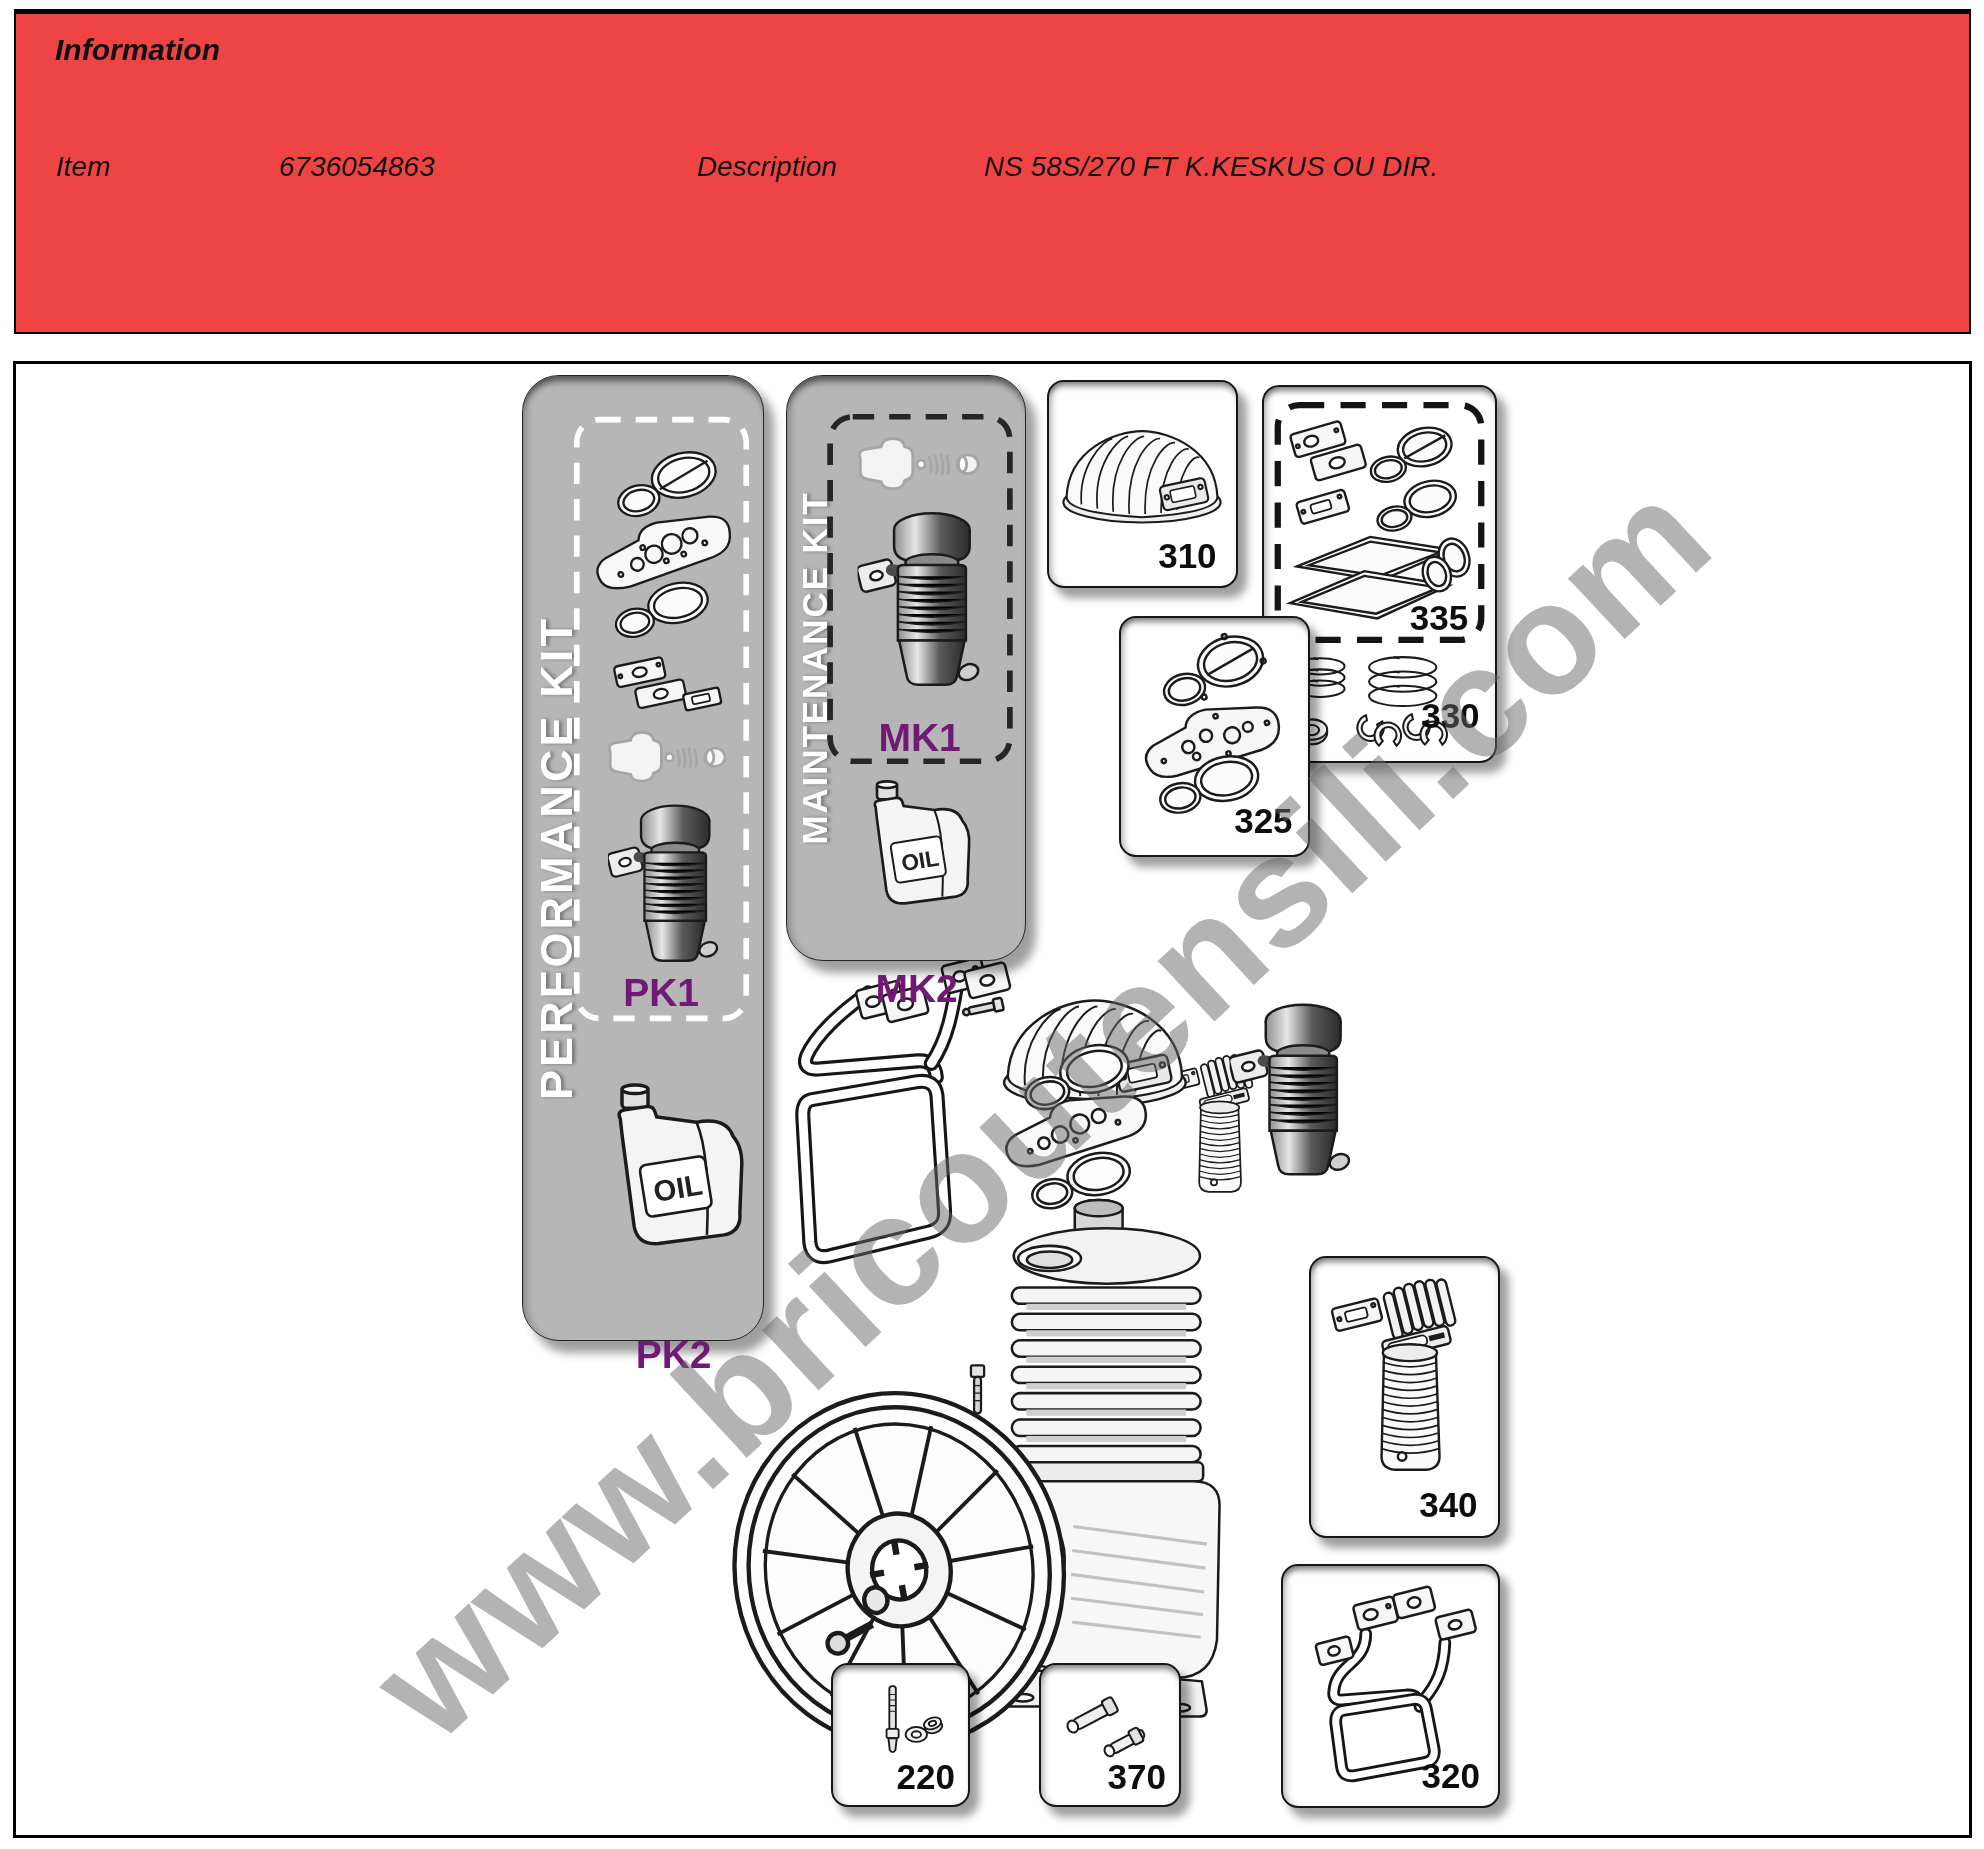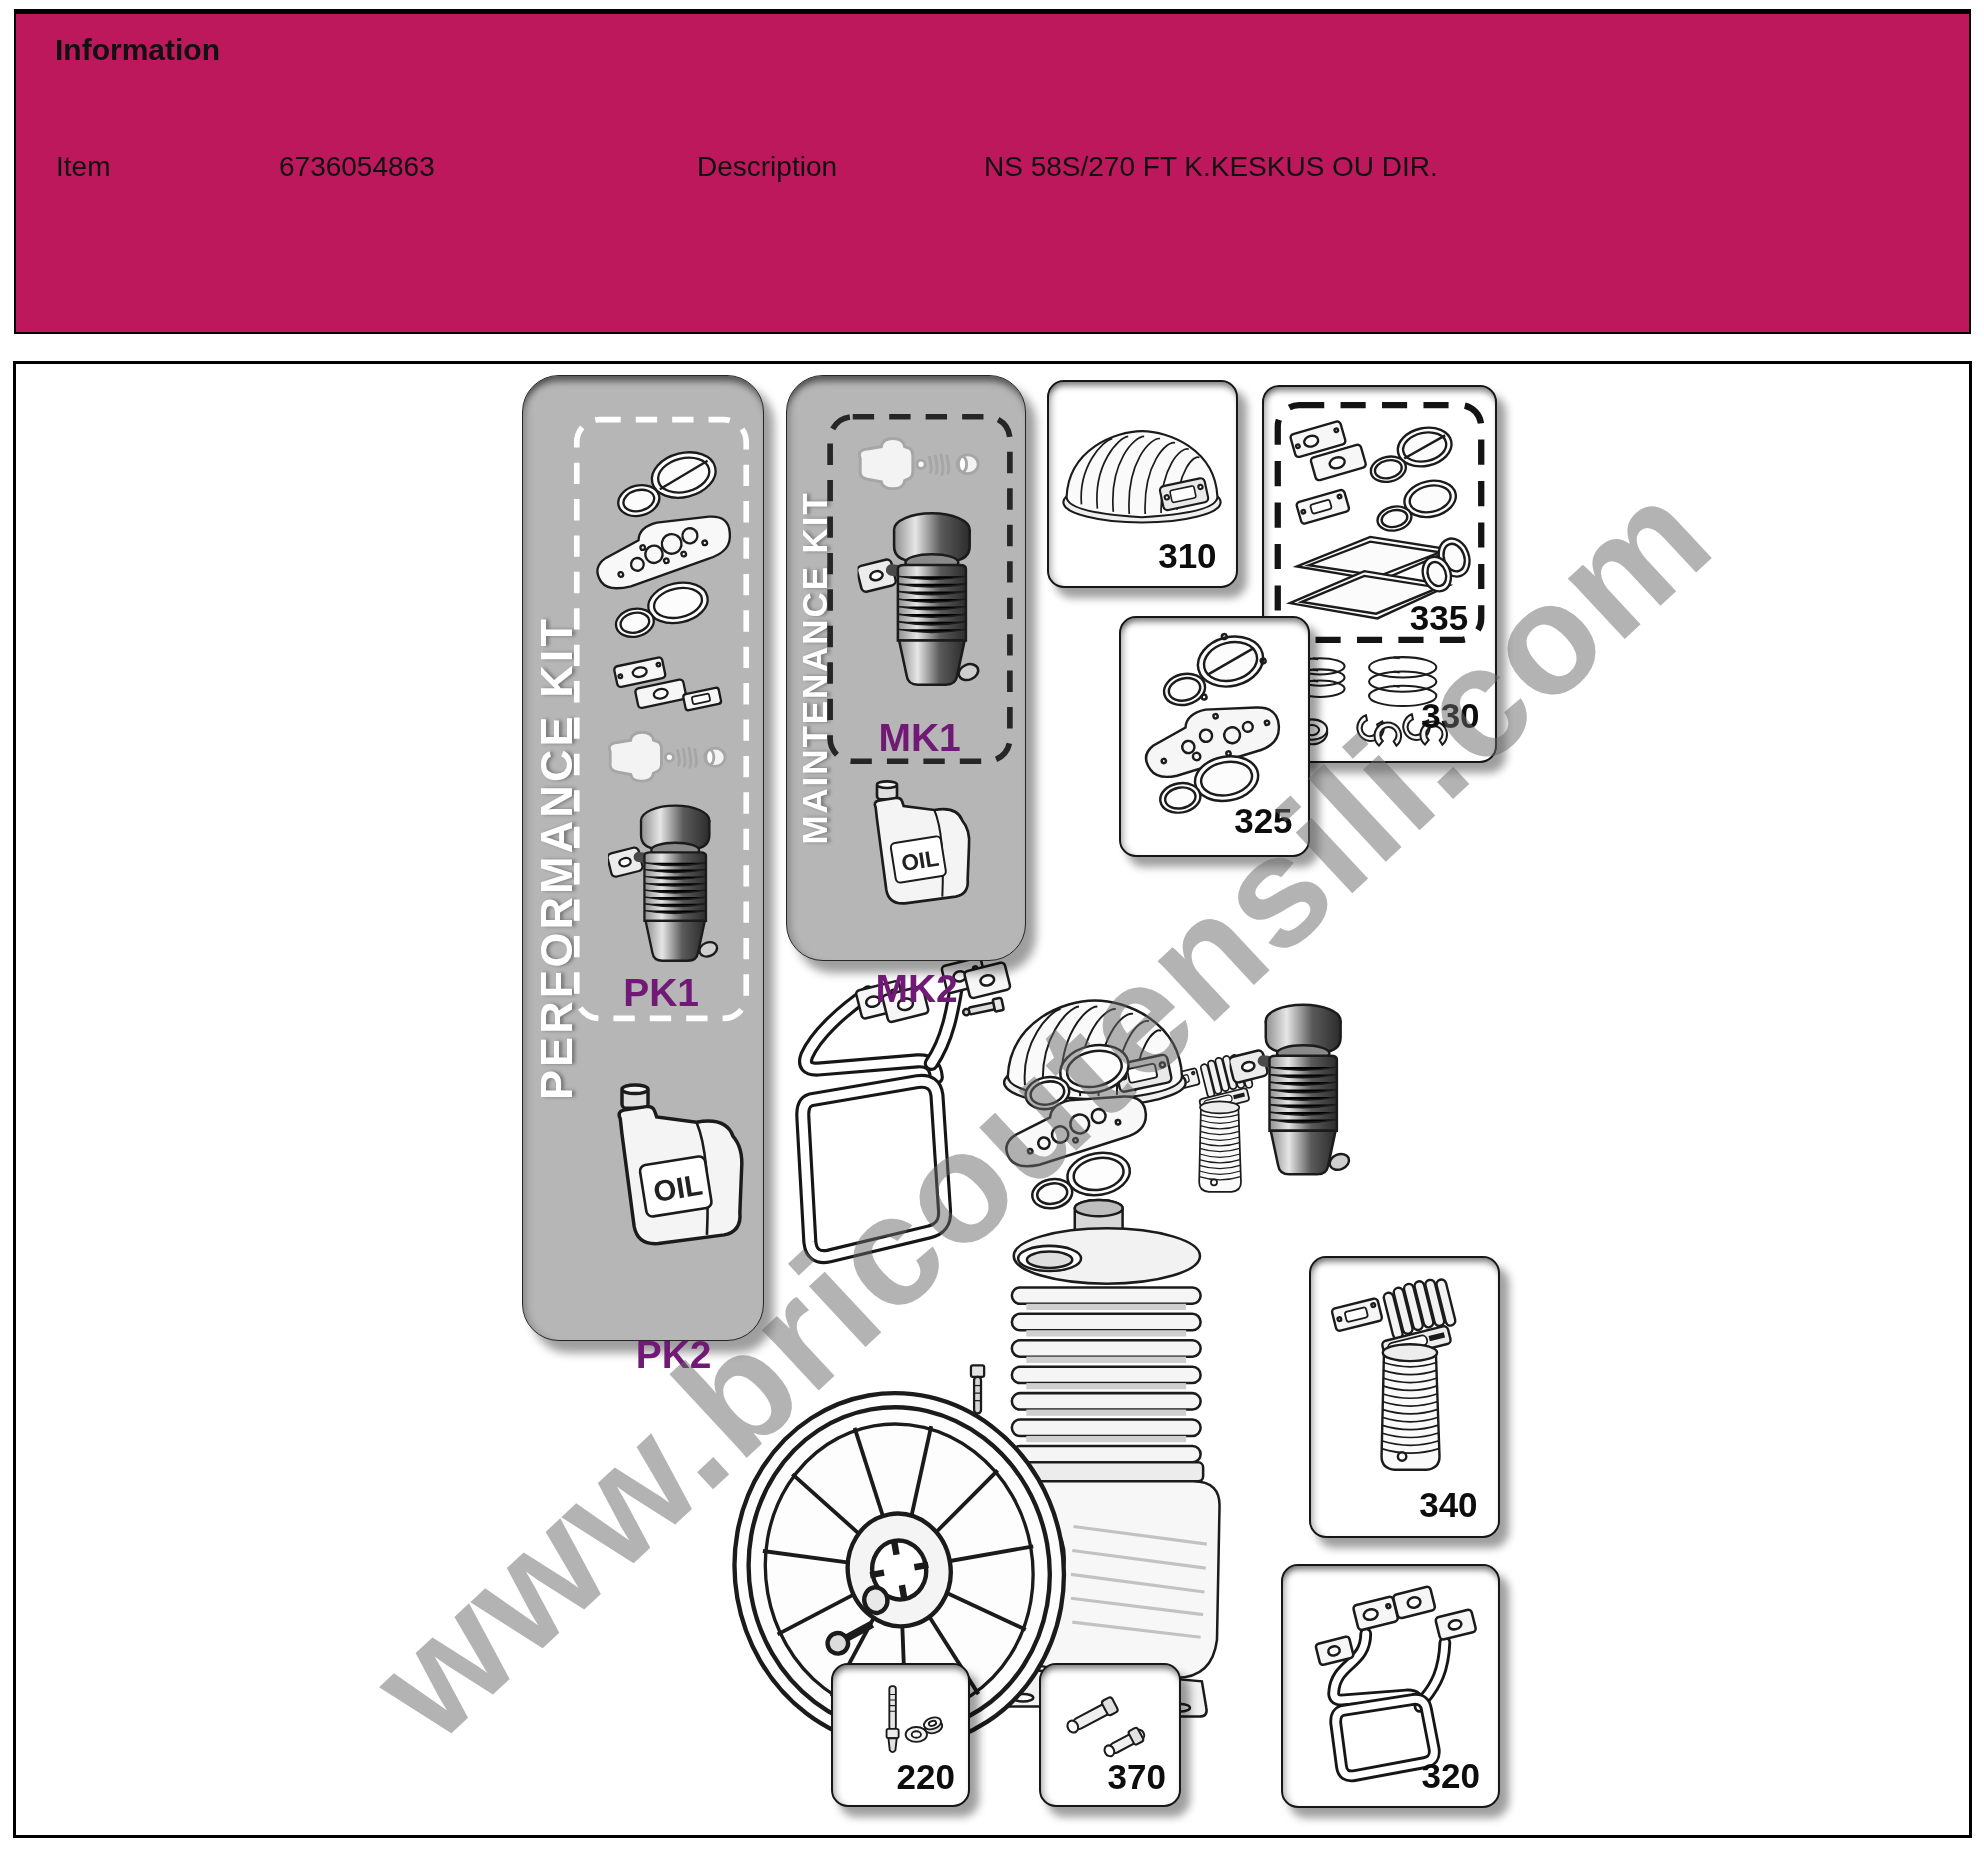--- a/index.html
+++ b/index.html
@@ -1,21 +1,21 @@
 <!DOCTYPE html>
 <html style="font-size:10px"><head>
 <meta charset="utf-8">
 <style>
   html,body{margin:0;padding:0;background:#fff;}
   #page{position:relative;width:1985px;height:1850px;background:#fff;
         font-family:"Liberation Sans",sans-serif;color:#111;overflow:hidden;}
 
   
   .info-box{position:absolute;left:14px;top:8.8px;width:1953px;height:318px;
-            border:2.5px solid #000;border-top-width:5px;background:#be185d;}
+            border:2.5px solid #000;border-top-width:5px;background:#ef4444;font-style:italic;}
   .info-title{position:absolute;left:39px;top:19px;font-size:30px;font-weight:bold;}
   .info-label{position:absolute;top:137px;font-size:28px;}
   .info-value{position:absolute;top:137px;font-size:28px;}
 
   
   .diagram{position:absolute;left:12.6px;top:361px;width:1953px;height:1471px;
            border:3.1px solid #000;background:#fff;overflow:hidden;}
   .border-gap{position:absolute;left:485px;top:-3.8px;width:1045px;height:7.6px;background:#fff;}
 
   

